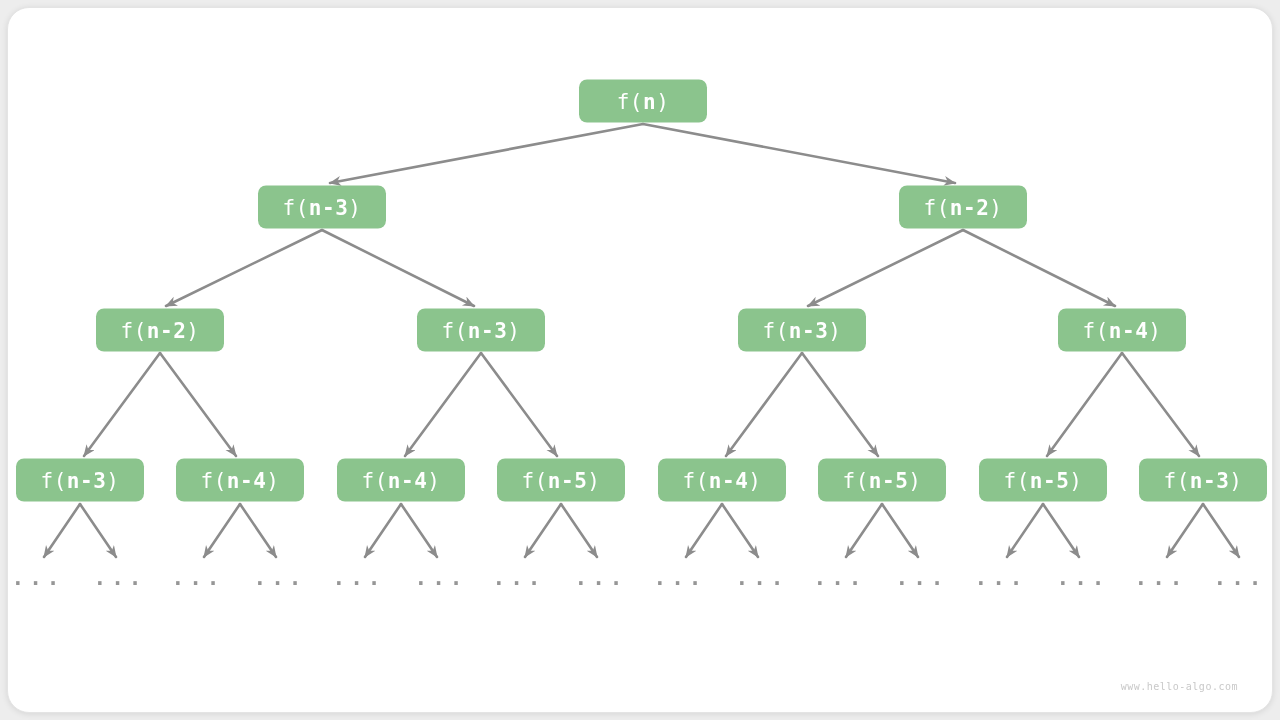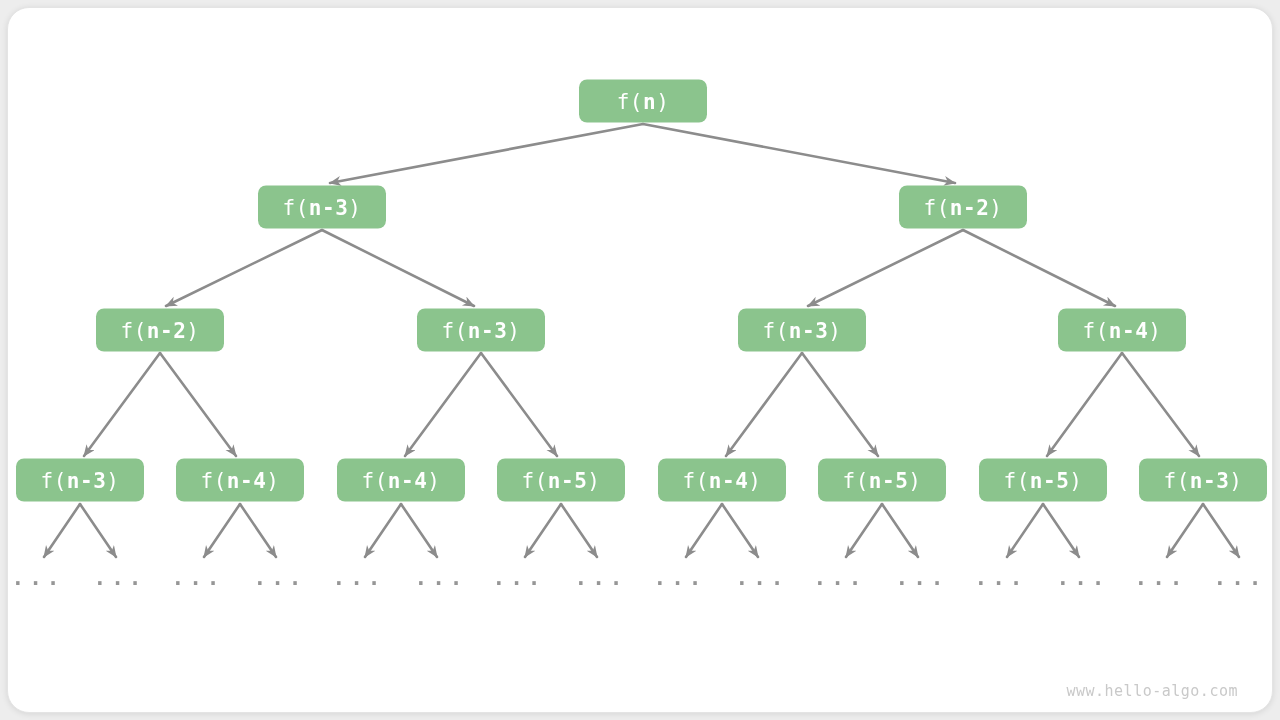--- a/index.html
+++ b/index.html
@@ -55,22 +55,22 @@
     font-weight: 700;
     letter-spacing: 5px;
     line-height: 10px;
     height: 10px;
     display: flex;
     align-items: flex-start;
   }
   .watermark {
     position: absolute;
     right: 42px;
-    bottom: 20px;
-    font-size: 15px;
+    bottom: 28px;
+    font-size: 10px;
     color: #C9C9C9;
     letter-spacing: 0.5px;
   }
 </style>
 </head>
 <body>
 
 <div class="canvas-card"></div>
 
 <div class="stage">

